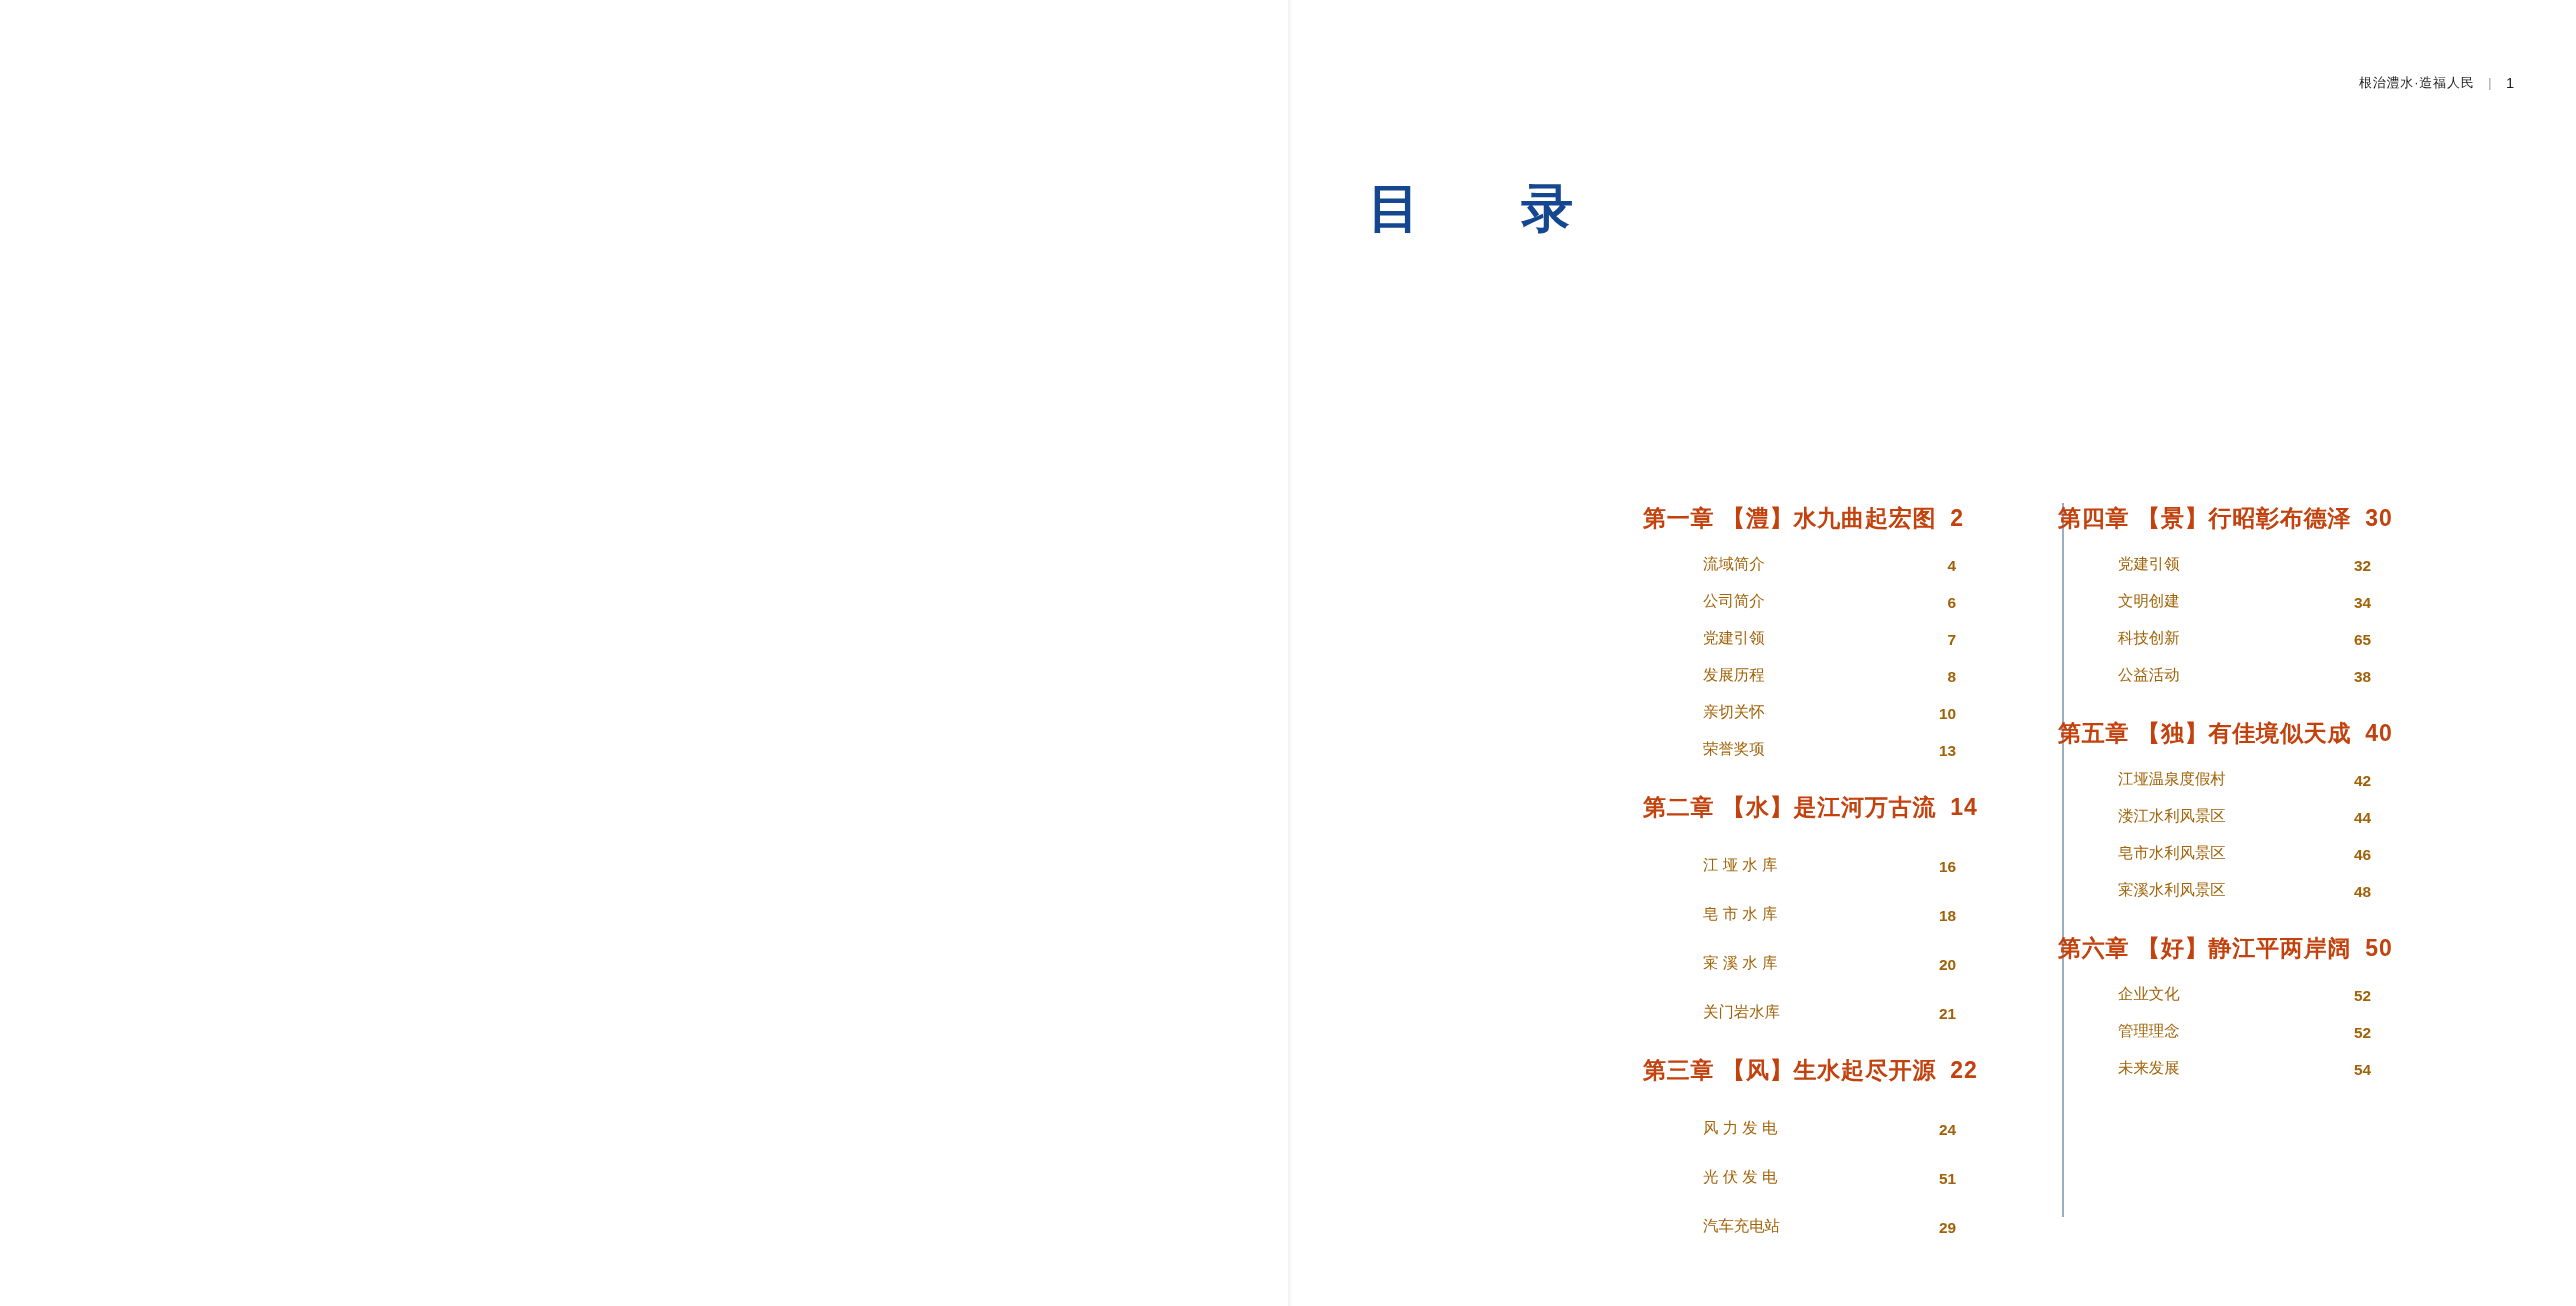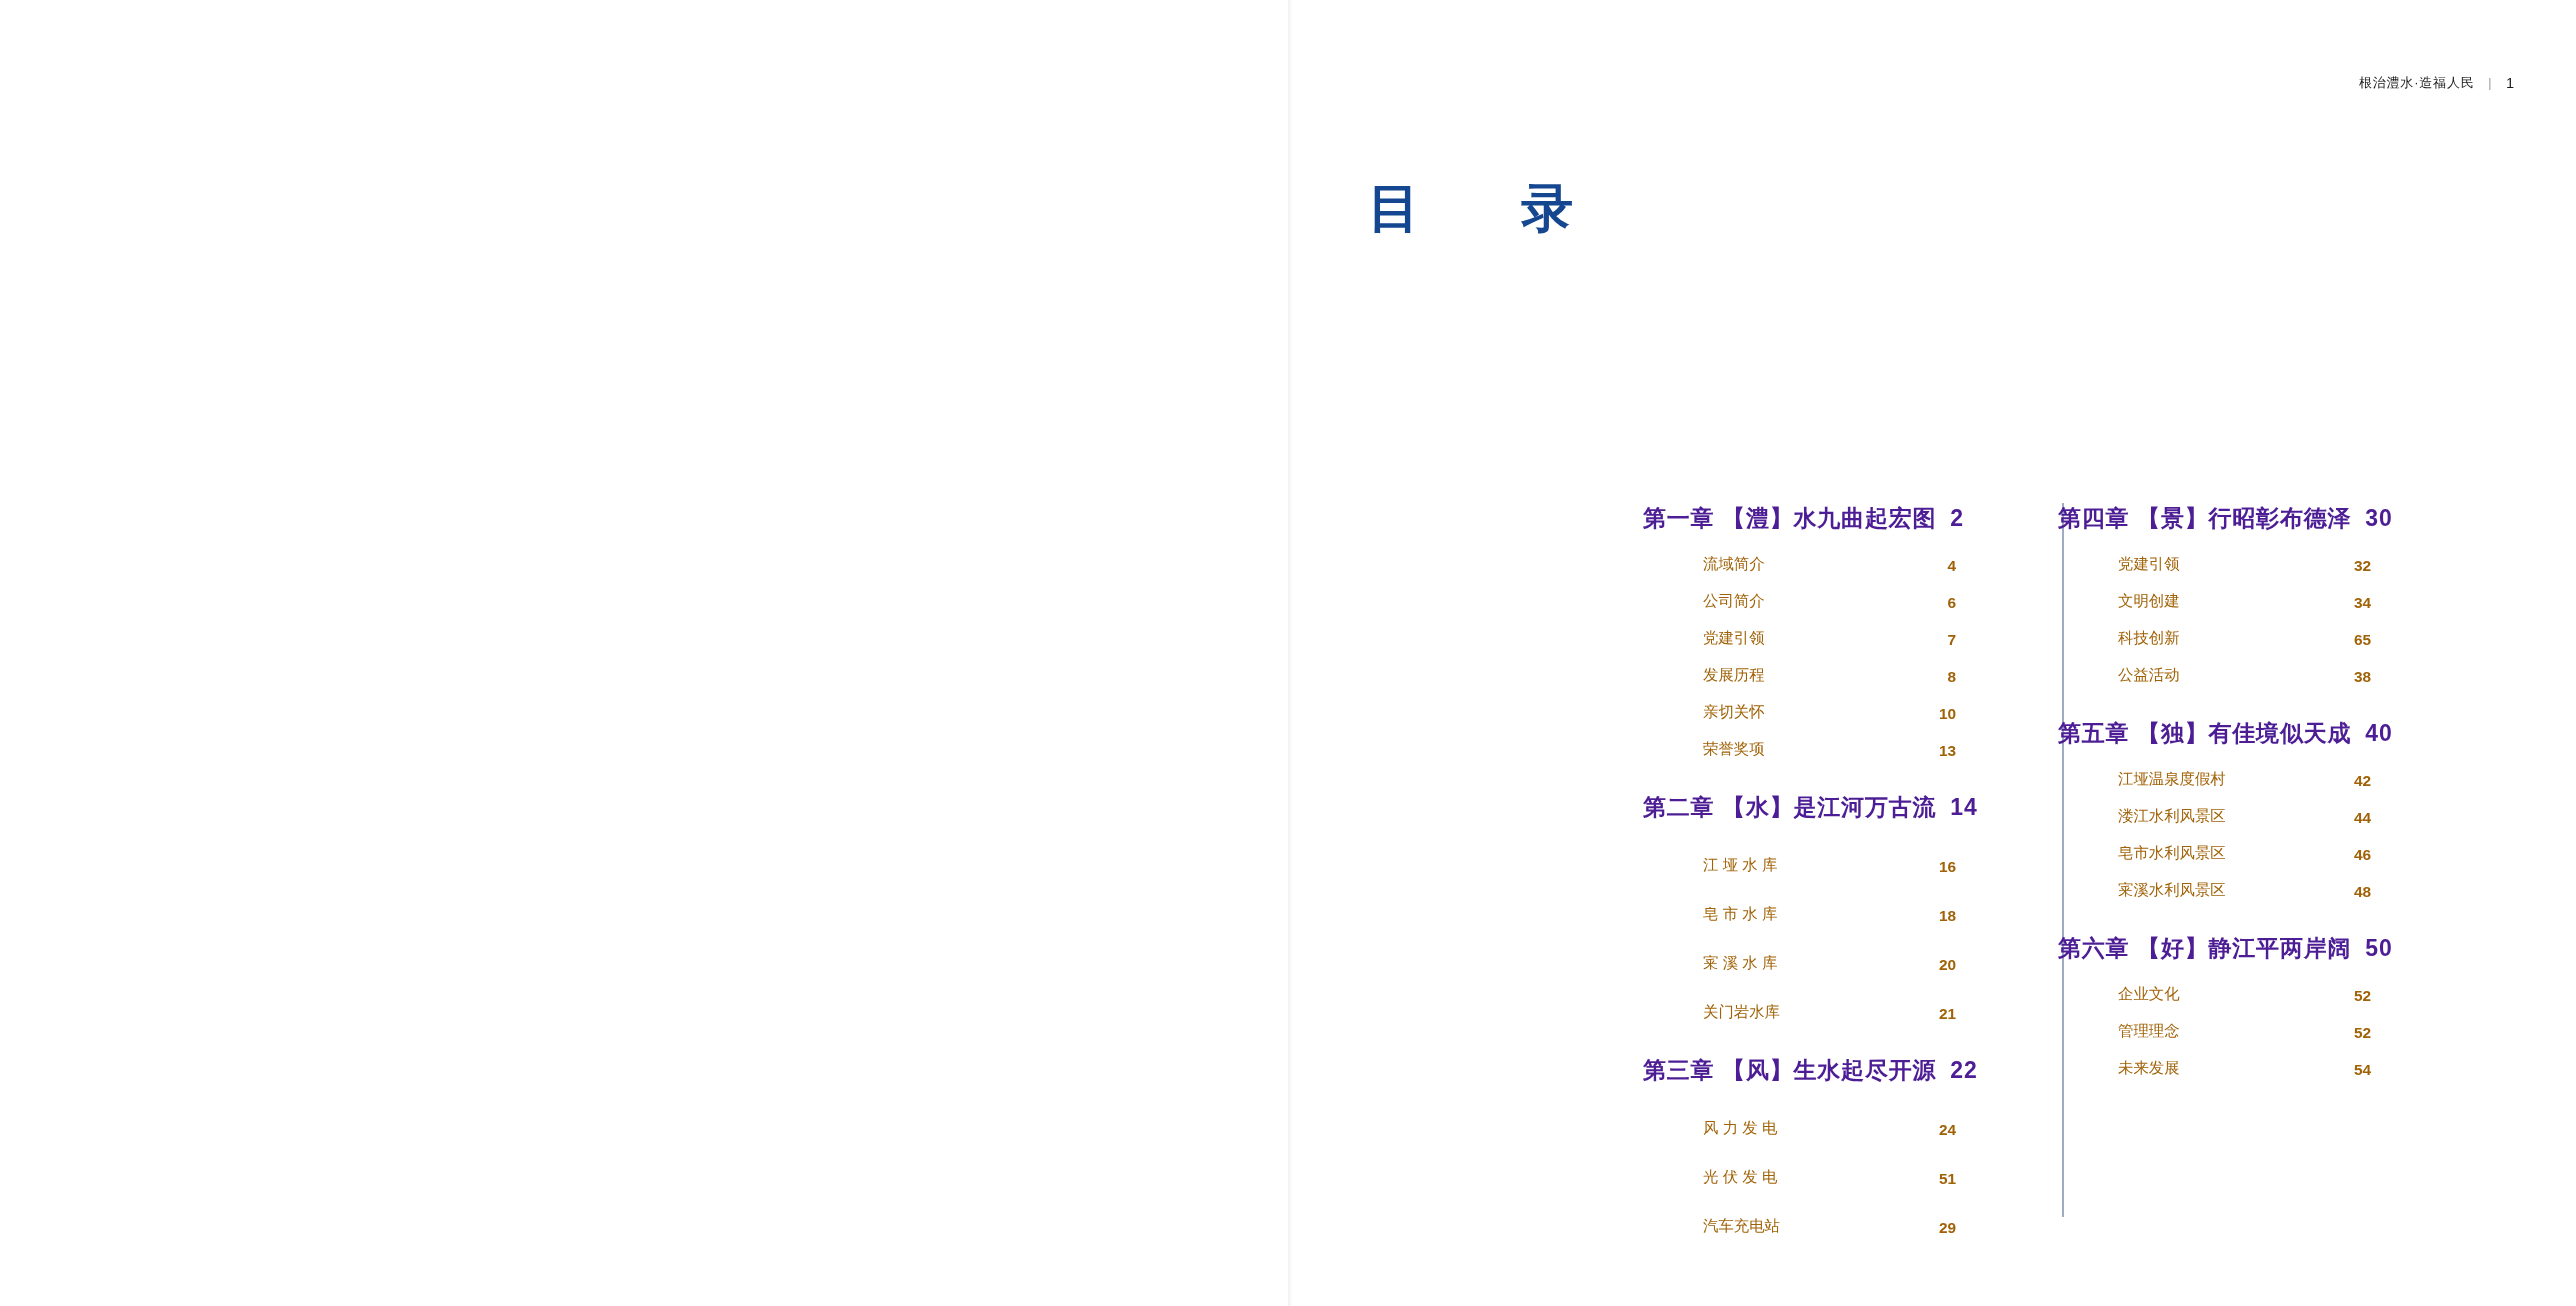--- a/index.html
+++ b/index.html
@@ -104,21 +104,21 @@
   }
 
   .chapter {
     margin-bottom: 32px;
   }
   .chapter:last-child { margin-bottom: 0; }
 
   .chapter-head {
     display: flex;
     align-items: baseline;
-    color: #4c1d95;
+    color: #c2410c;
     font-weight: bold;
     font-size: 23px;
     letter-spacing: 0.8px;
     white-space: nowrap;
   }
   .chapter-head .ch-num {
     margin-right: 7.7px;
   }
   .chapter-head .ch-title {
     flex: 0 0 auto;

